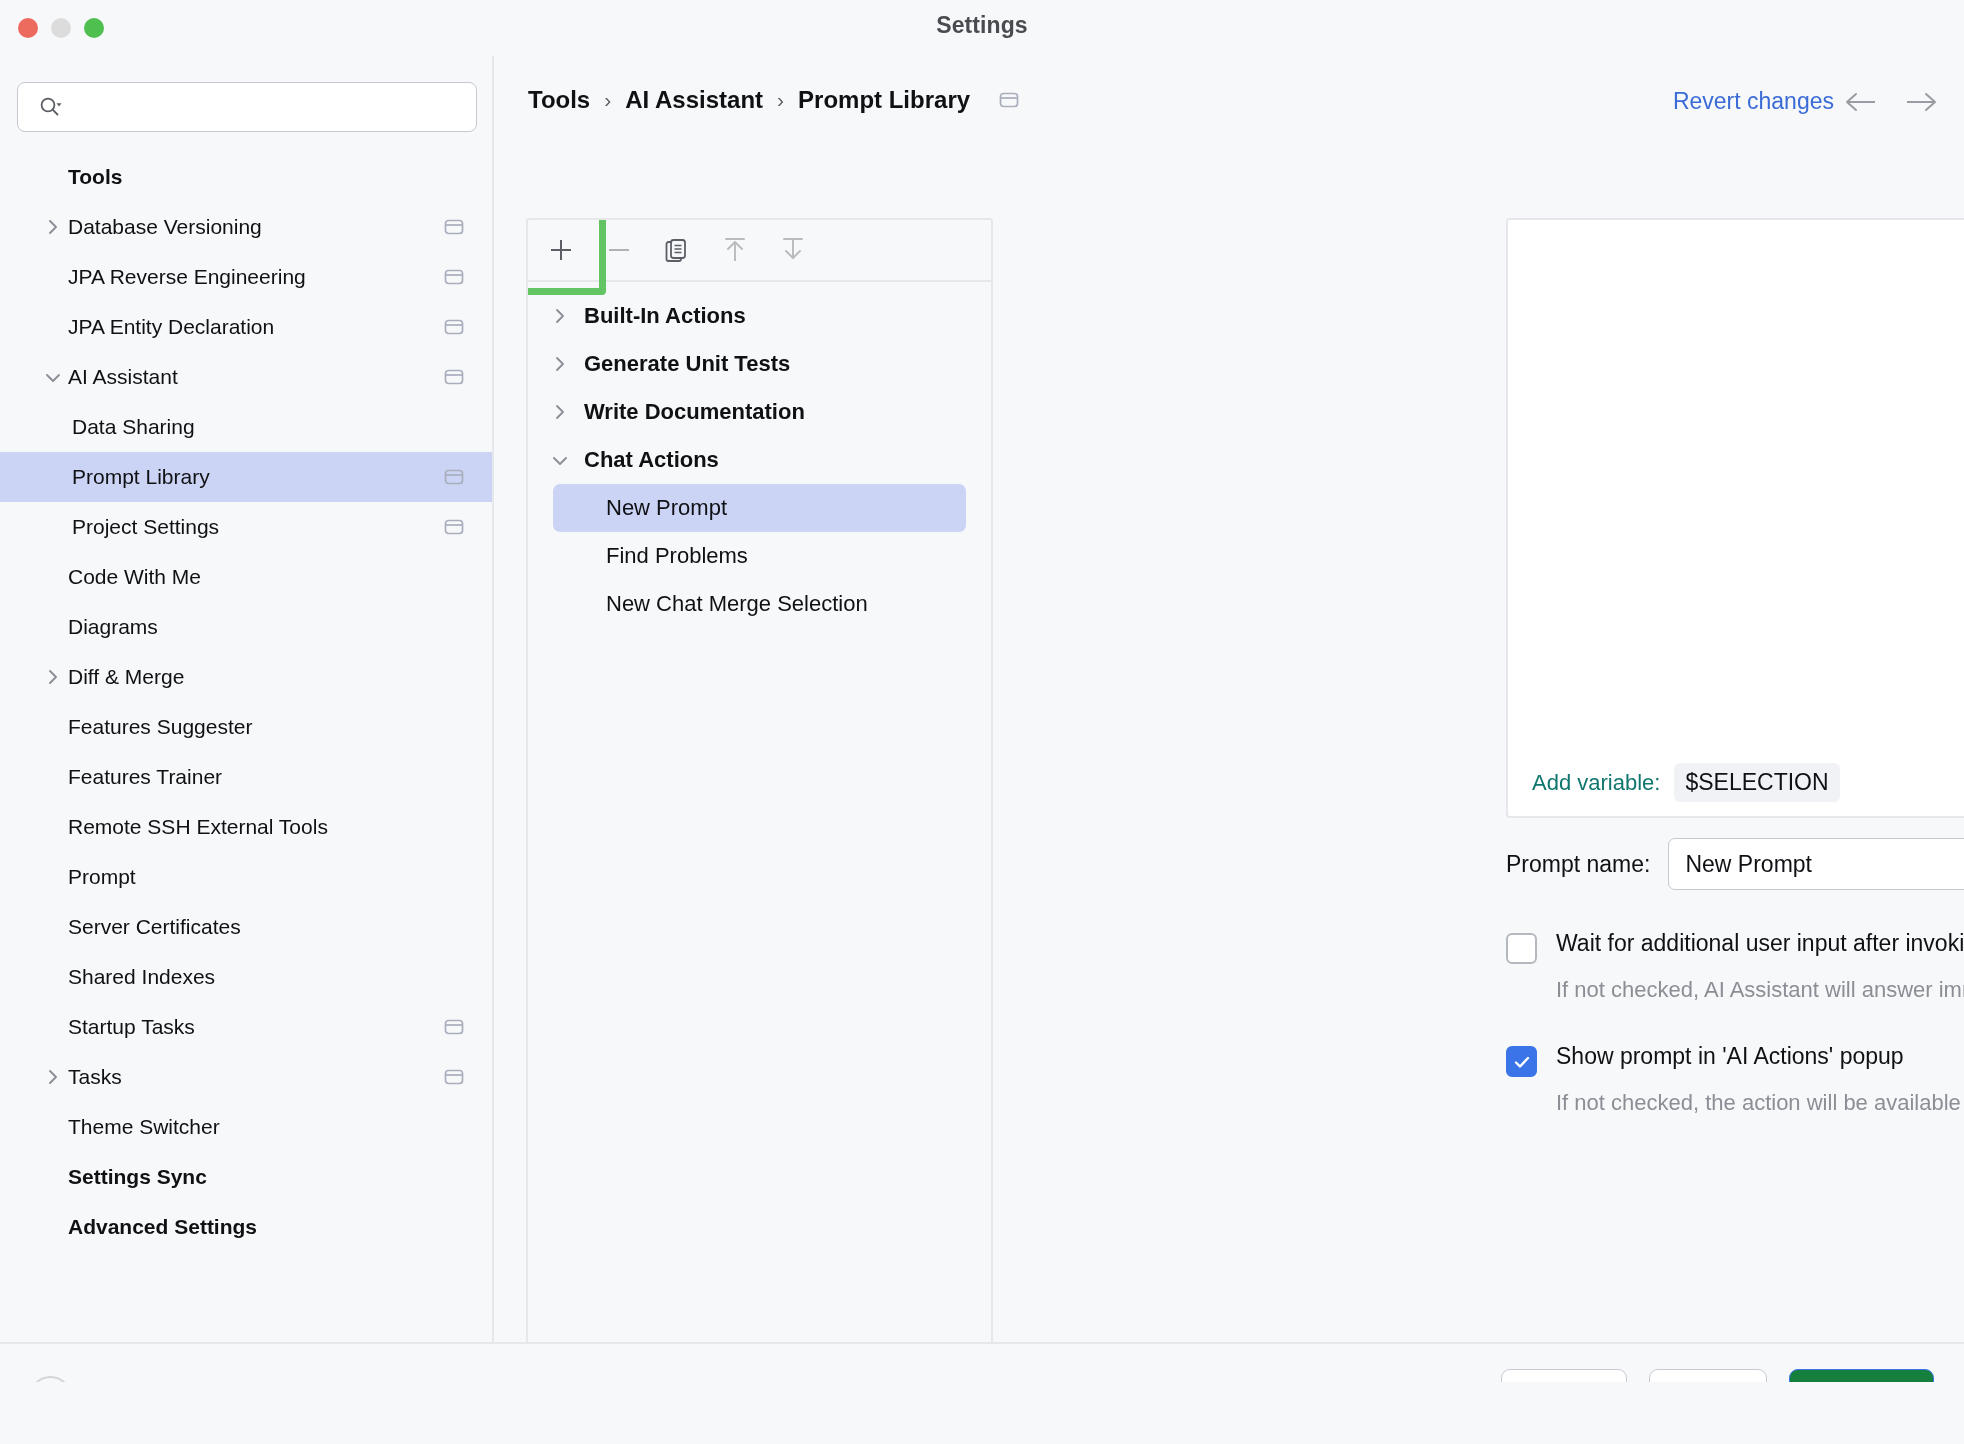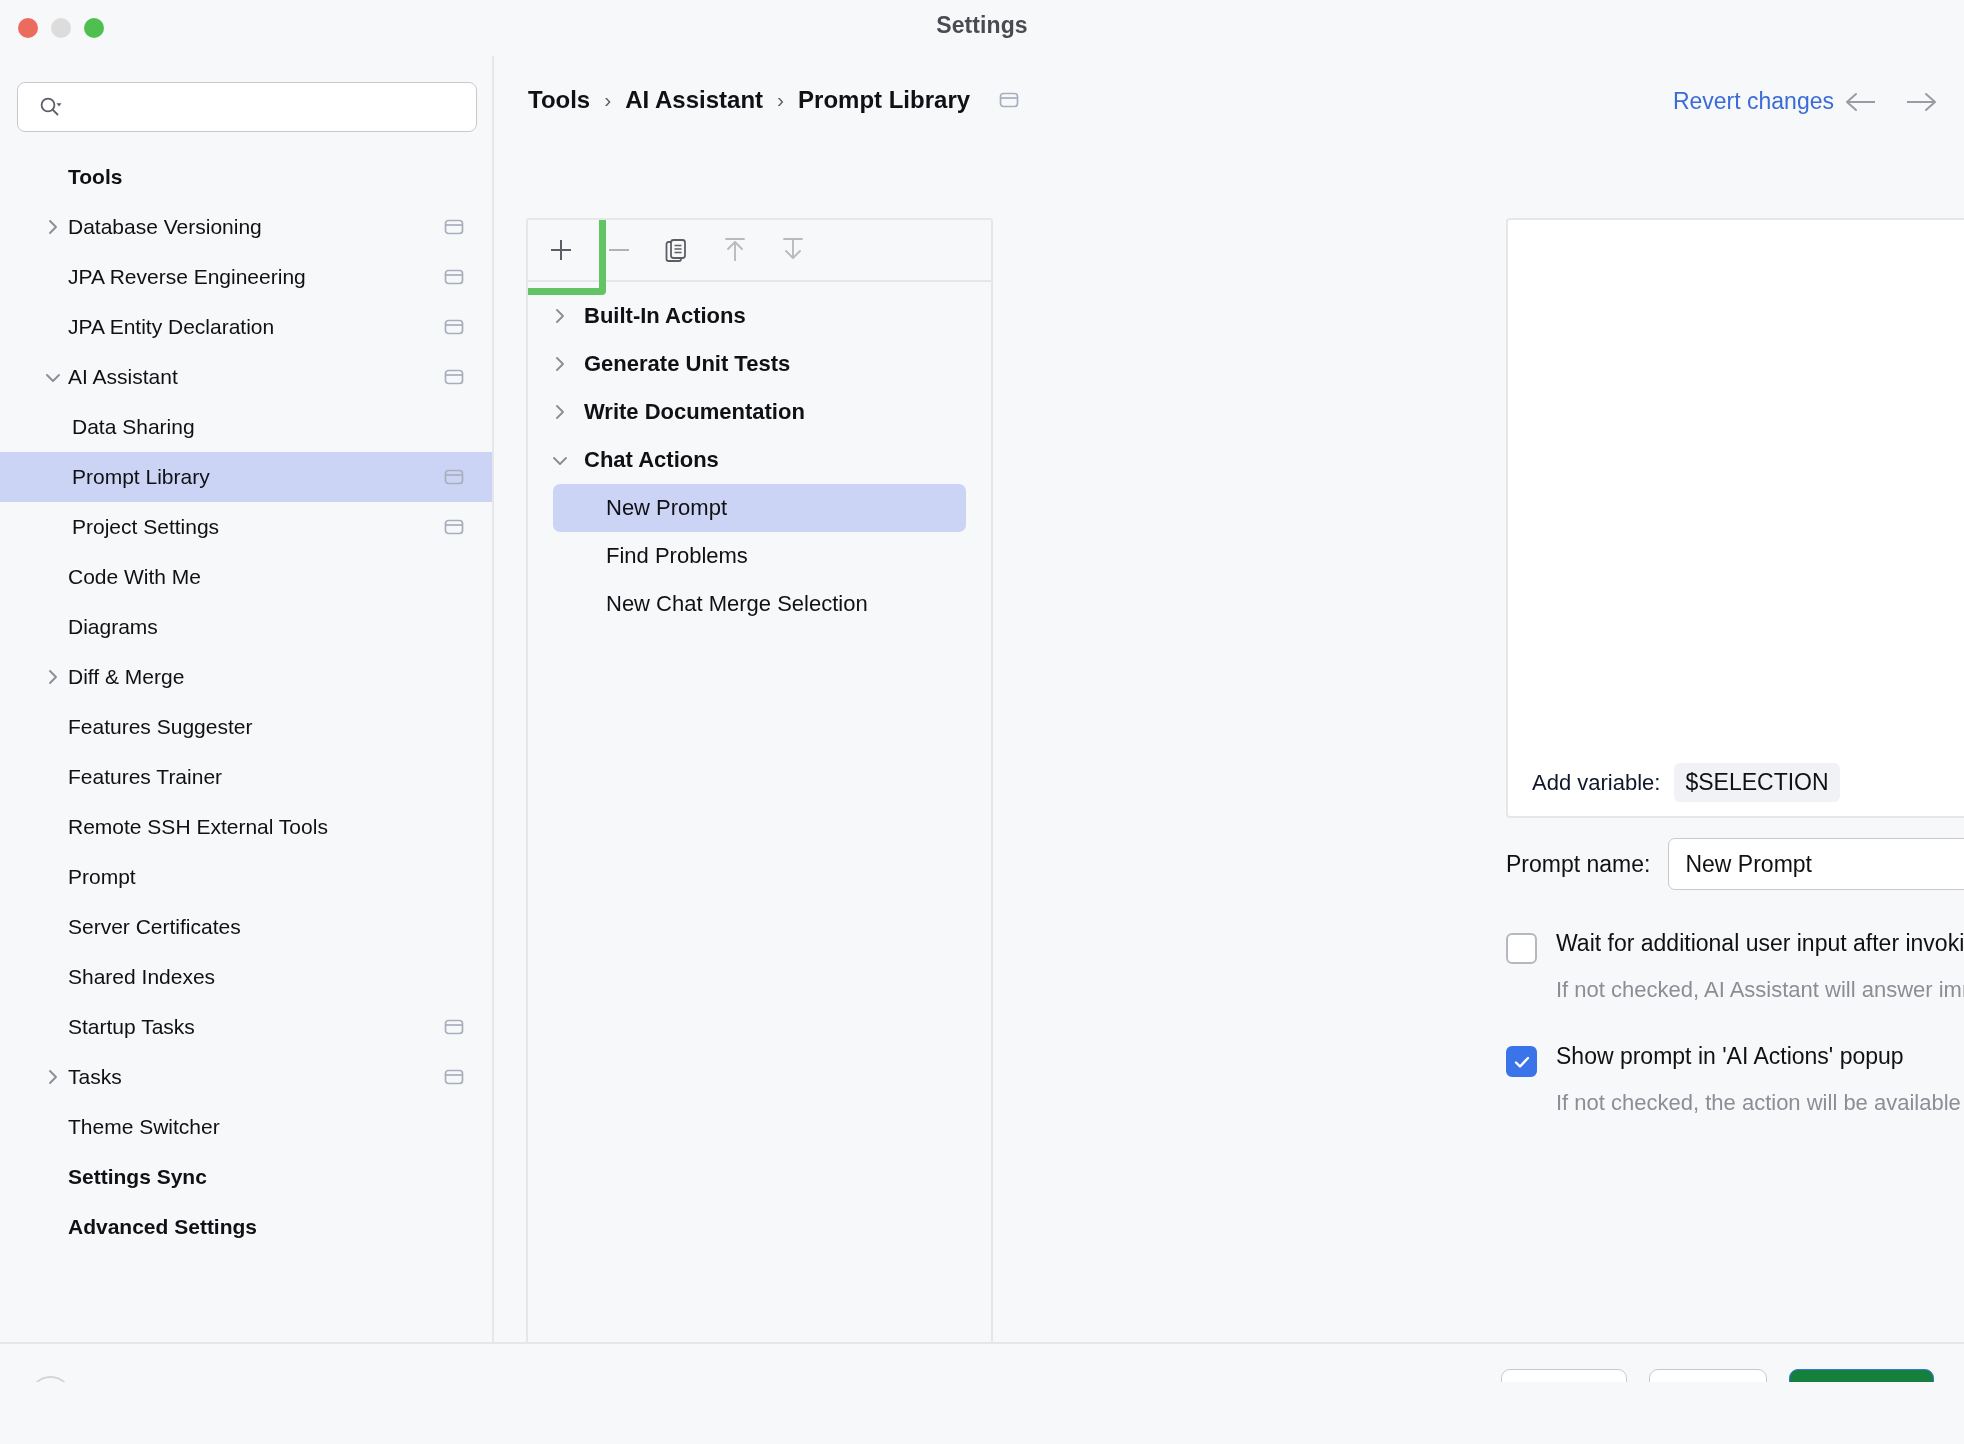--- a/index.html
+++ b/index.html
@@ -213,21 +213,21 @@
     width: 919px; height: 600px;
     background: #ffffff;
     border: 2px solid #e6e7ea;
     border-radius: 4px;
   }
   .addvar {
     position: absolute;
     bottom: 14px; left: 24px;
     display: flex; align-items: center; gap: 14px;
   }
-  .addvar-label { font-size: 22px; color: #0f172a; }
+  .addvar-label { font-size: 22px; color: #0f766e; }
   .addvar-chip {
     font-size: 23px; color: #101114;
     background: #f1f2f5;
     border-radius: 6px;
     padding: 6px 11px;
     cursor: default;
   }
 
   .form { position: absolute; top: 782px; left: 1010px; width: 930px; }
   .field-row { display: flex; align-items: center; gap: 18px; }

